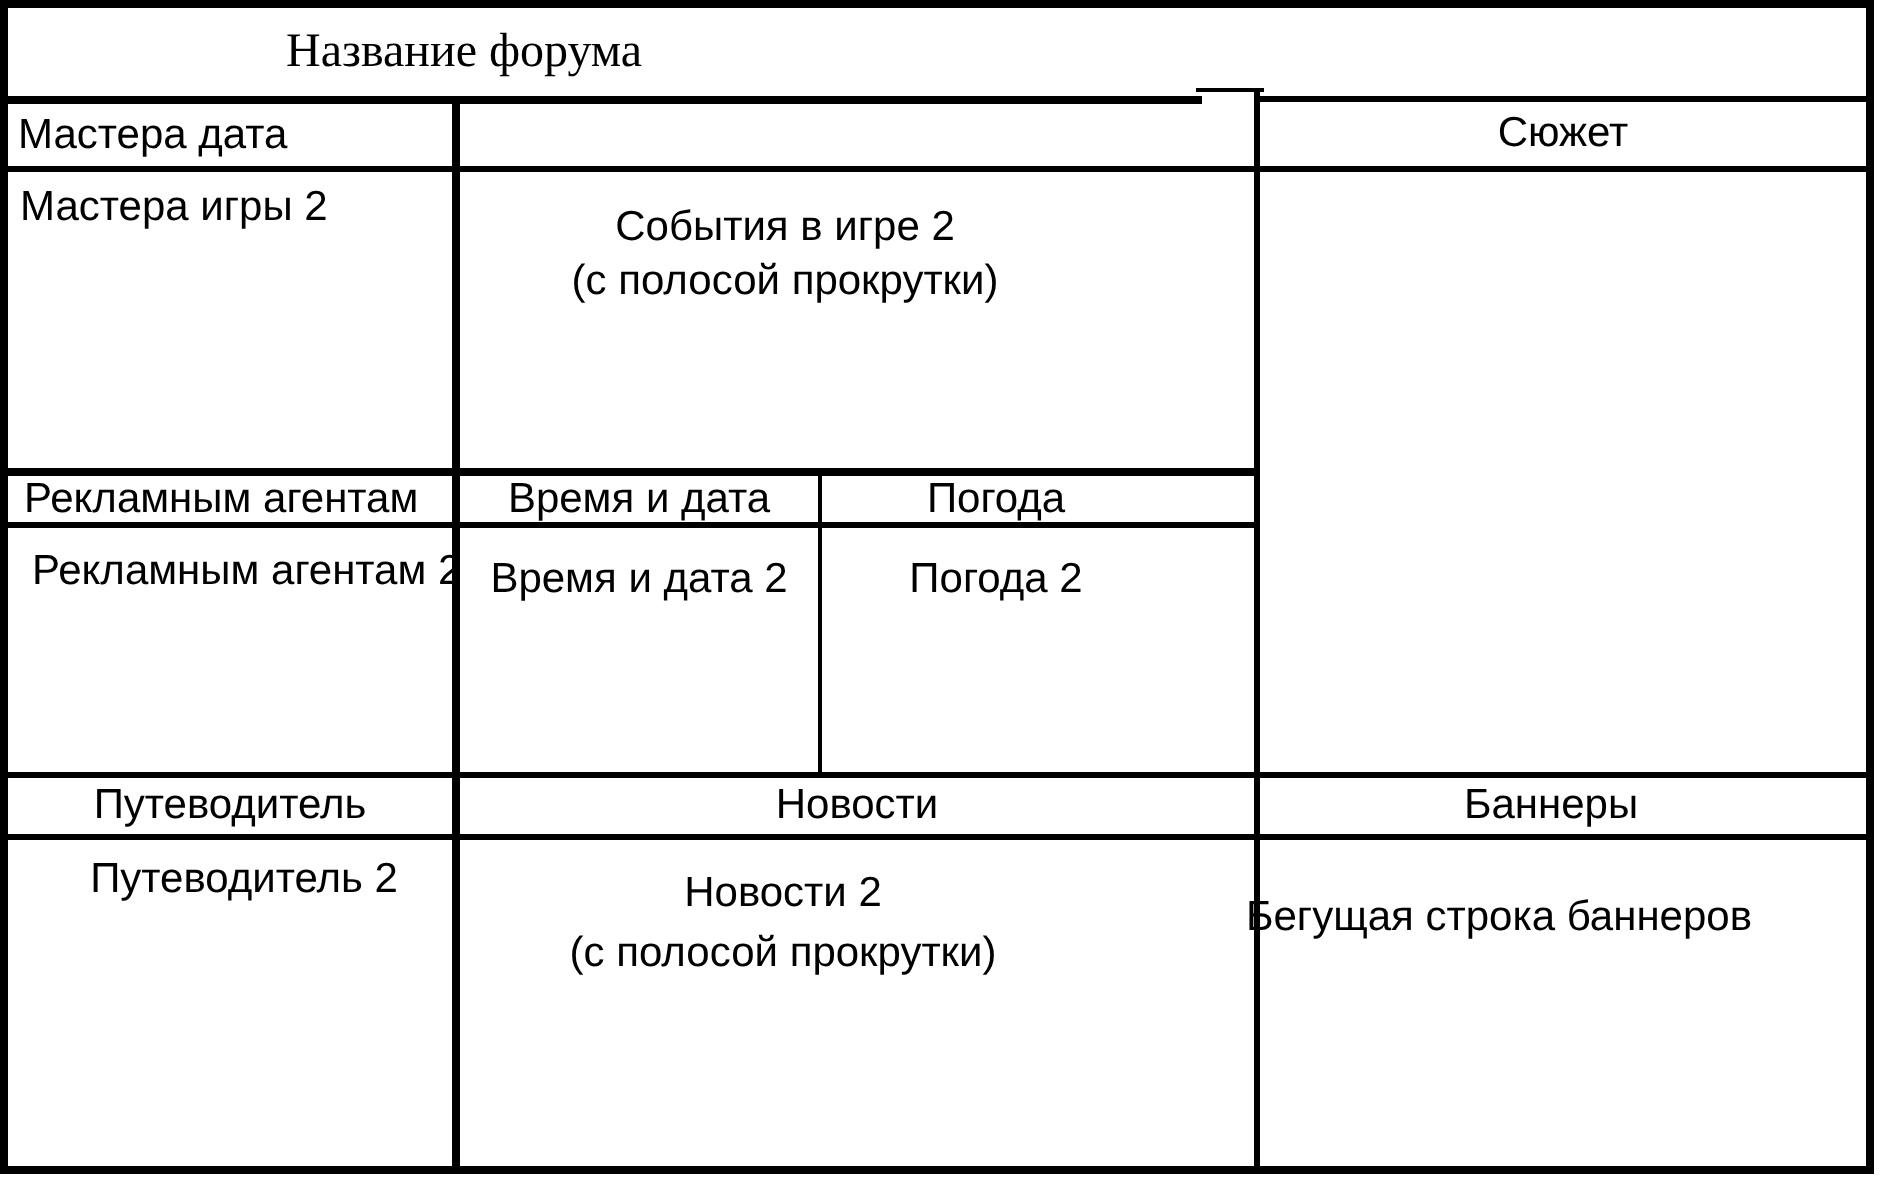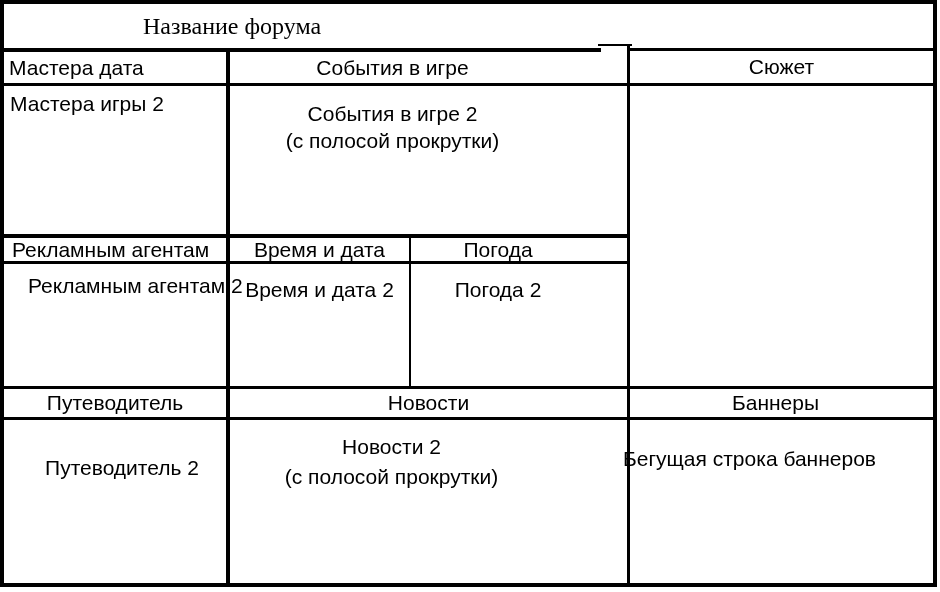--- a/index.html
+++ b/index.html
@@ -53,41 +53,40 @@
   <div class="line" style="left:0;top:386px;width:937px;height:3px"></div>
   <div class="line" style="left:0;top:417px;width:937px;height:3px"></div>
 
   <div class="line" style="left:226px;top:48px;width:4px;height:539px"></div>
   <div class="line" style="left:627px;top:44px;width:3px;height:543px"></div>
   <div class="line" style="left:409px;top:238px;width:2px;height:148px"></div>
 
   <div class="label title" style="left:4px;top:6px;width:929px;height:40px;line-height:40px;padding-left:139px">Название форума</div>
 
   <div class="label" style="left:4px;top:52px;width:222px;height:31px;line-height:31px;padding-left:5px">Мастера дата</div>
-  <div class="label center" style="left:230px;top:52px;width:397px;height:31px;line-height:31px;padding-right:72px">События в игре</div>
   <div class="label center" style="left:630px;top:51px;width:303px;height:32px;line-height:32px">Сюжет</div>
 
   <div class="label" style="left:4px;top:86px;width:222px;padding:6px 0 0 6px">Мастера игры 2</div>
   <div class="label center multiline" style="left:230px;top:86px;width:397px;padding:14px 72px 0 0;line-height:27px">
     <div>События в игре 2</div>
     <div>(с полосой прокрутки)</div>
   </div>
 
   <div class="label" style="left:4px;top:238px;width:222px;height:23px;line-height:23px;padding-left:8px">Рекламным агентам</div>
   <div class="label center" style="left:230px;top:238px;width:179px;height:23px;line-height:23px">Время и дата</div>
   <div class="label center" style="left:409px;top:238px;width:218px;height:23px;line-height:23px;padding-right:40px">Погода</div>
 
-  <div class="label" style="left:4px;top:264px;width:222px;padding:10px 0 0 24px">Рекламным агентам 2</div>
+  <div class="label" style="left:4px;top:264px;width:222px;padding:10px 0 0 12px">Рекламным агентам 2</div>
   <div class="label center" style="left:230px;top:264px;width:179px;padding-top:14px">Время и дата 2</div>
   <div class="label center" style="left:409px;top:264px;width:218px;padding:14px 40px 0 0">Погода 2</div>
 
   <div class="label center" style="left:4px;top:389px;width:222px;height:28px;line-height:28px">Путеводитель</div>
   <div class="label center" style="left:230px;top:389px;width:397px;height:28px;line-height:28px">Новости</div>
   <div class="label center" style="left:630px;top:389px;width:303px;height:28px;line-height:28px;padding-right:12px">Баннеры</div>
 
-  <div class="label center" style="left:4px;top:436px;width:236px;padding-top:20px">Путеводитель 2</div>
+  <div class="label center" style="left:4px;top:408px;width:236px;padding-top:20px">Путеводитель 2</div>
   <div class="label center multiline" style="left:230px;top:420px;width:323px;padding-top:12px;line-height:30px">
     <div>Новости 2</div>
     <div>(с полосой прокрутки)</div>
   </div>
   <div class="label center" style="left:598px;top:420px;width:303px;padding-top:27px">Бегущая строка баннеров</div>
 
 </div>
 
 </body></html>

